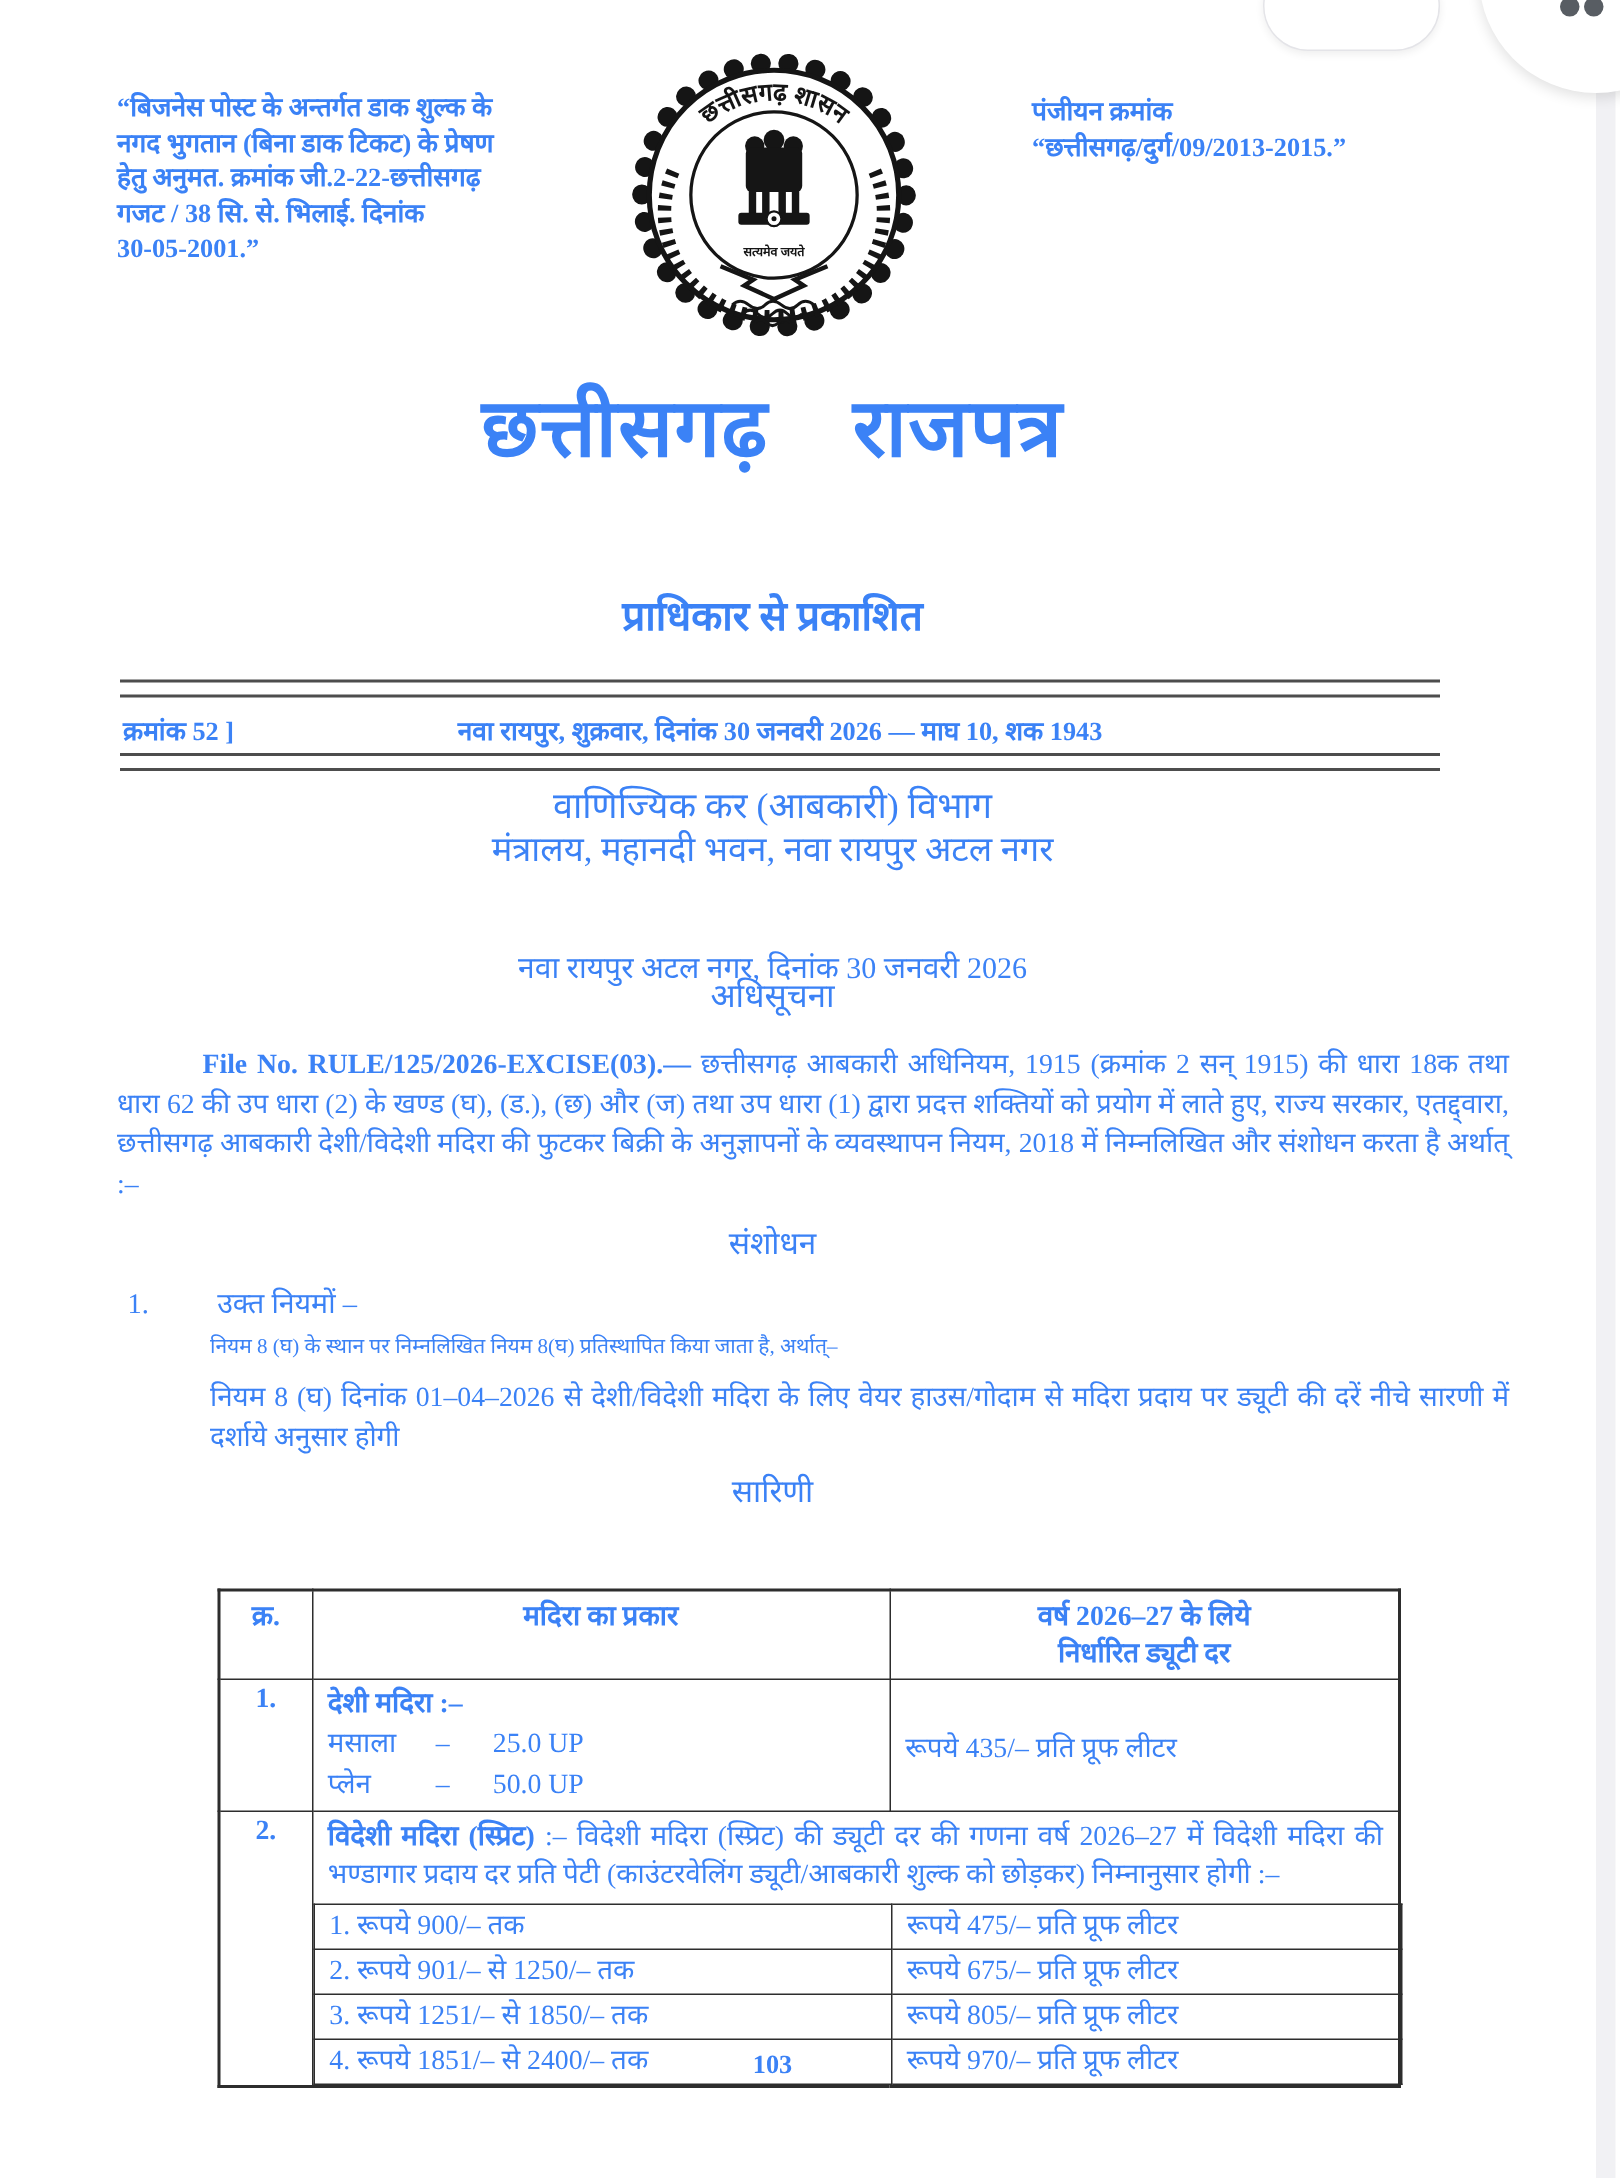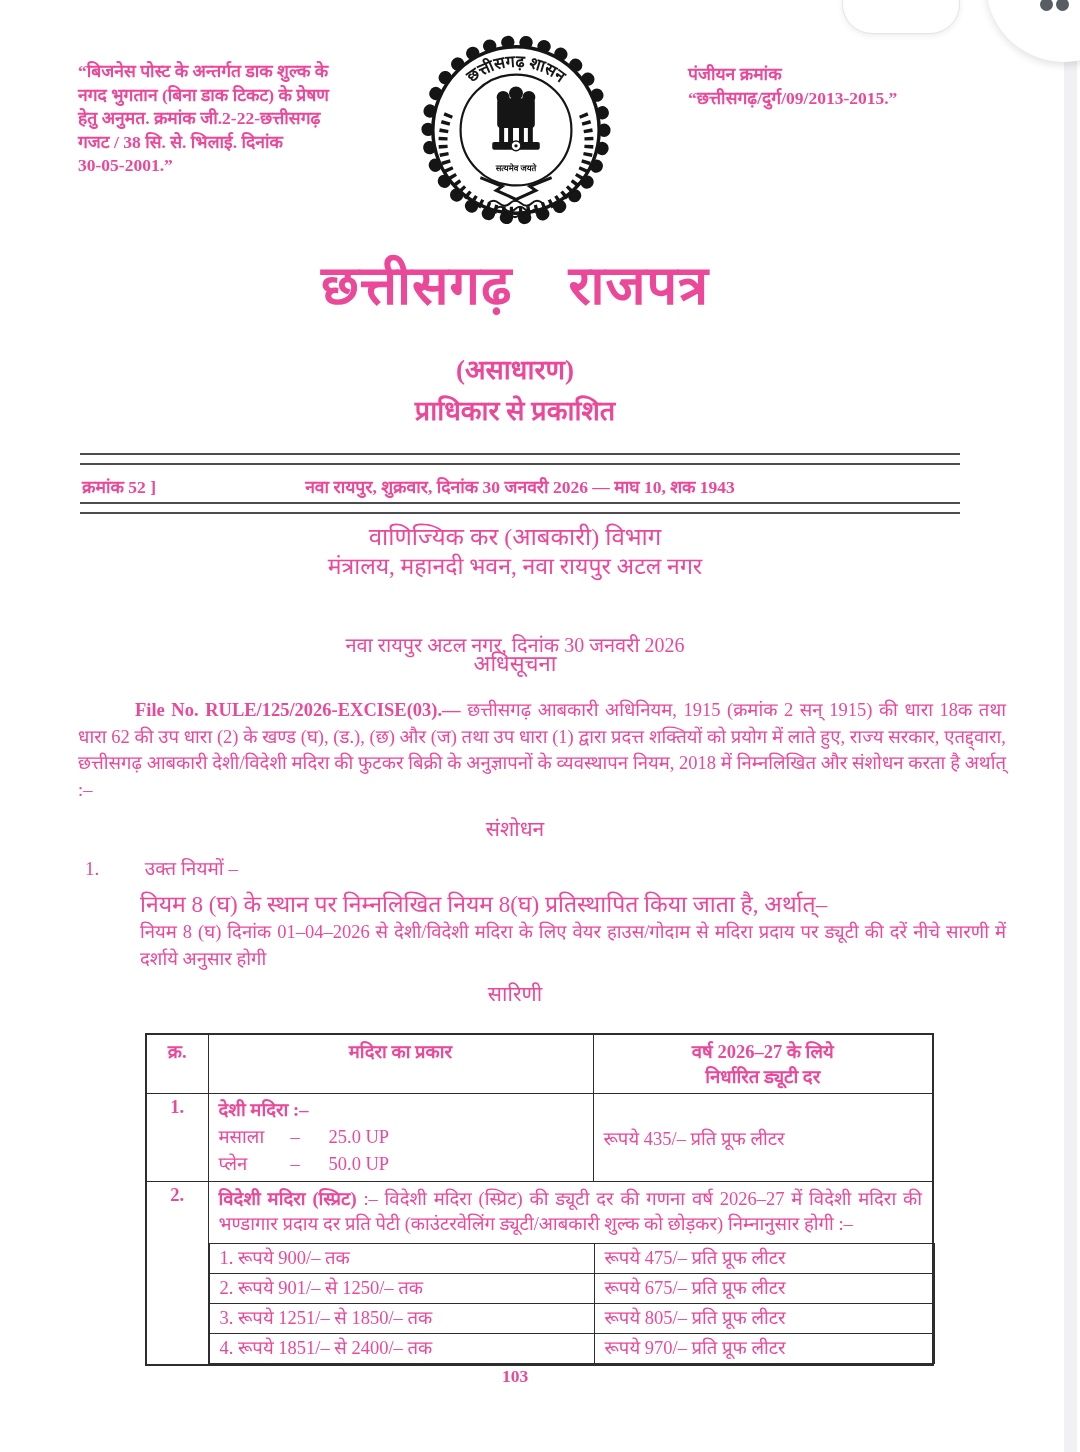--- a/index.html
+++ b/index.html
@@ -1,18 +1,18 @@
 <!DOCTYPE html>
 <html><head>
 <meta charset="utf-8">
 <style>
   html,body{margin:0;padding:0;background:#ffffff;}
   .page{
     position:relative;width:1080px;height:1452px;background:#ffffff;
-    color:#ec4899;overflow:hidden;
+    color:#3b82f6;overflow:hidden;
     font-family:"Liberation Serif","DejaVu Serif",serif;
   }
   
   .scroll-track{position:absolute;top:0;right:3px;width:13px;height:100%;
     background:#f1f1f4;z-index:1;}
   .bubble-pill{position:absolute;left:842px;top:-26px;width:116px;height:58px;
     background:#fff;border:1px solid #e4e4e8;border-radius:30px;
     box-shadow:0 2px 6px rgba(0,0,0,.07);z-index:3;}
   .bubble-circle{position:absolute;left:986px;top:-94px;width:156px;height:156px;
     background:#fff;border-radius:50%;
@@ -42,29 +42,29 @@
   .dept2{top:549px;font-size:23px;}
   .place-date{top:631px;font-size:20px;}
   .notif{top:647px;font-size:22px;}
   
   .para1{position:absolute;left:78px;top:697px;width:928px;font-size:18.5px;
     line-height:26.5px;text-align:justify;text-indent:57px;}
   .fileno{font-weight:bold;}
   .amend-head{top:814px;font-size:21px;}
   .item1{position:absolute;left:85px;top:855px;font-size:19px;}
   .item1 .no{display:inline-block;width:55px;}
-  .para2{position:absolute;left:140px;top:887px;width:866px;font-size:23px;}
+  .para2{position:absolute;left:140px;top:887px;width:866px;font-size:14px;}
   .para3{position:absolute;left:140px;top:919px;width:866px;font-size:18.5px;
     line-height:26.5px;text-align:justify;}
   .tab-head{top:979px;font-size:21px;}
   
   .gztable{position:absolute;left:145px;top:1033px;width:787px;
     border-collapse:collapse;table-layout:fixed;font-size:18.5px;}
   .gztable,.gztable td{border:1.5px solid #2d2d2d;}
-  .gztable{border-width:2px;}
+  .gztable{border-width:2px;margin-top:26px;}
   .gztable td{padding:3px 10px;vertical-align:top;}
   .hdr{text-align:center;font-weight:bold;line-height:25px;padding-top:5px !important;}
   .no-cell{text-align:center;font-weight:bold;}
   .type-cell{line-height:27px;}
   .type-title{font-weight:bold;}
   .spec-line{display:flex;}
   .spec-line .lbl{width:72px;}
   .spec-line .dash{width:38px;}
   .rate-cell{text-align:left;vertical-align:middle !important;}
   .r2-cell{padding:0 !important;}
@@ -137,21 +137,20 @@
 
   <div class="regno">
     <div>पंजीयन क्रमांक</div>
     <div>“छत्तीसगढ़/दुर्ग/09/2013-2015.”</div>
   </div>
 
   <div class="center-line gz-title">
     <span>छत्तीसगढ़</span>
     <span>राजपत्र</span>
   </div>
-  <div class="center-line gz-sub1">(असाधारण)</div>
   <div class="center-line gz-sub2">प्राधिकार से प्रकाशित</div>
 
   <div class="issue-bar">
     <div class="rule-pair"></div>
     <div class="issue-row">
       <span class="issue-no">क्रमांक 52 ]</span>
       <span class="issue-date">नवा रायपुर, शुक्रवार, दिनांक 30 जनवरी 2026 — माघ 10, शक 1943</span>
     </div>
     <div class="rule-pair"></div>
   </div>

